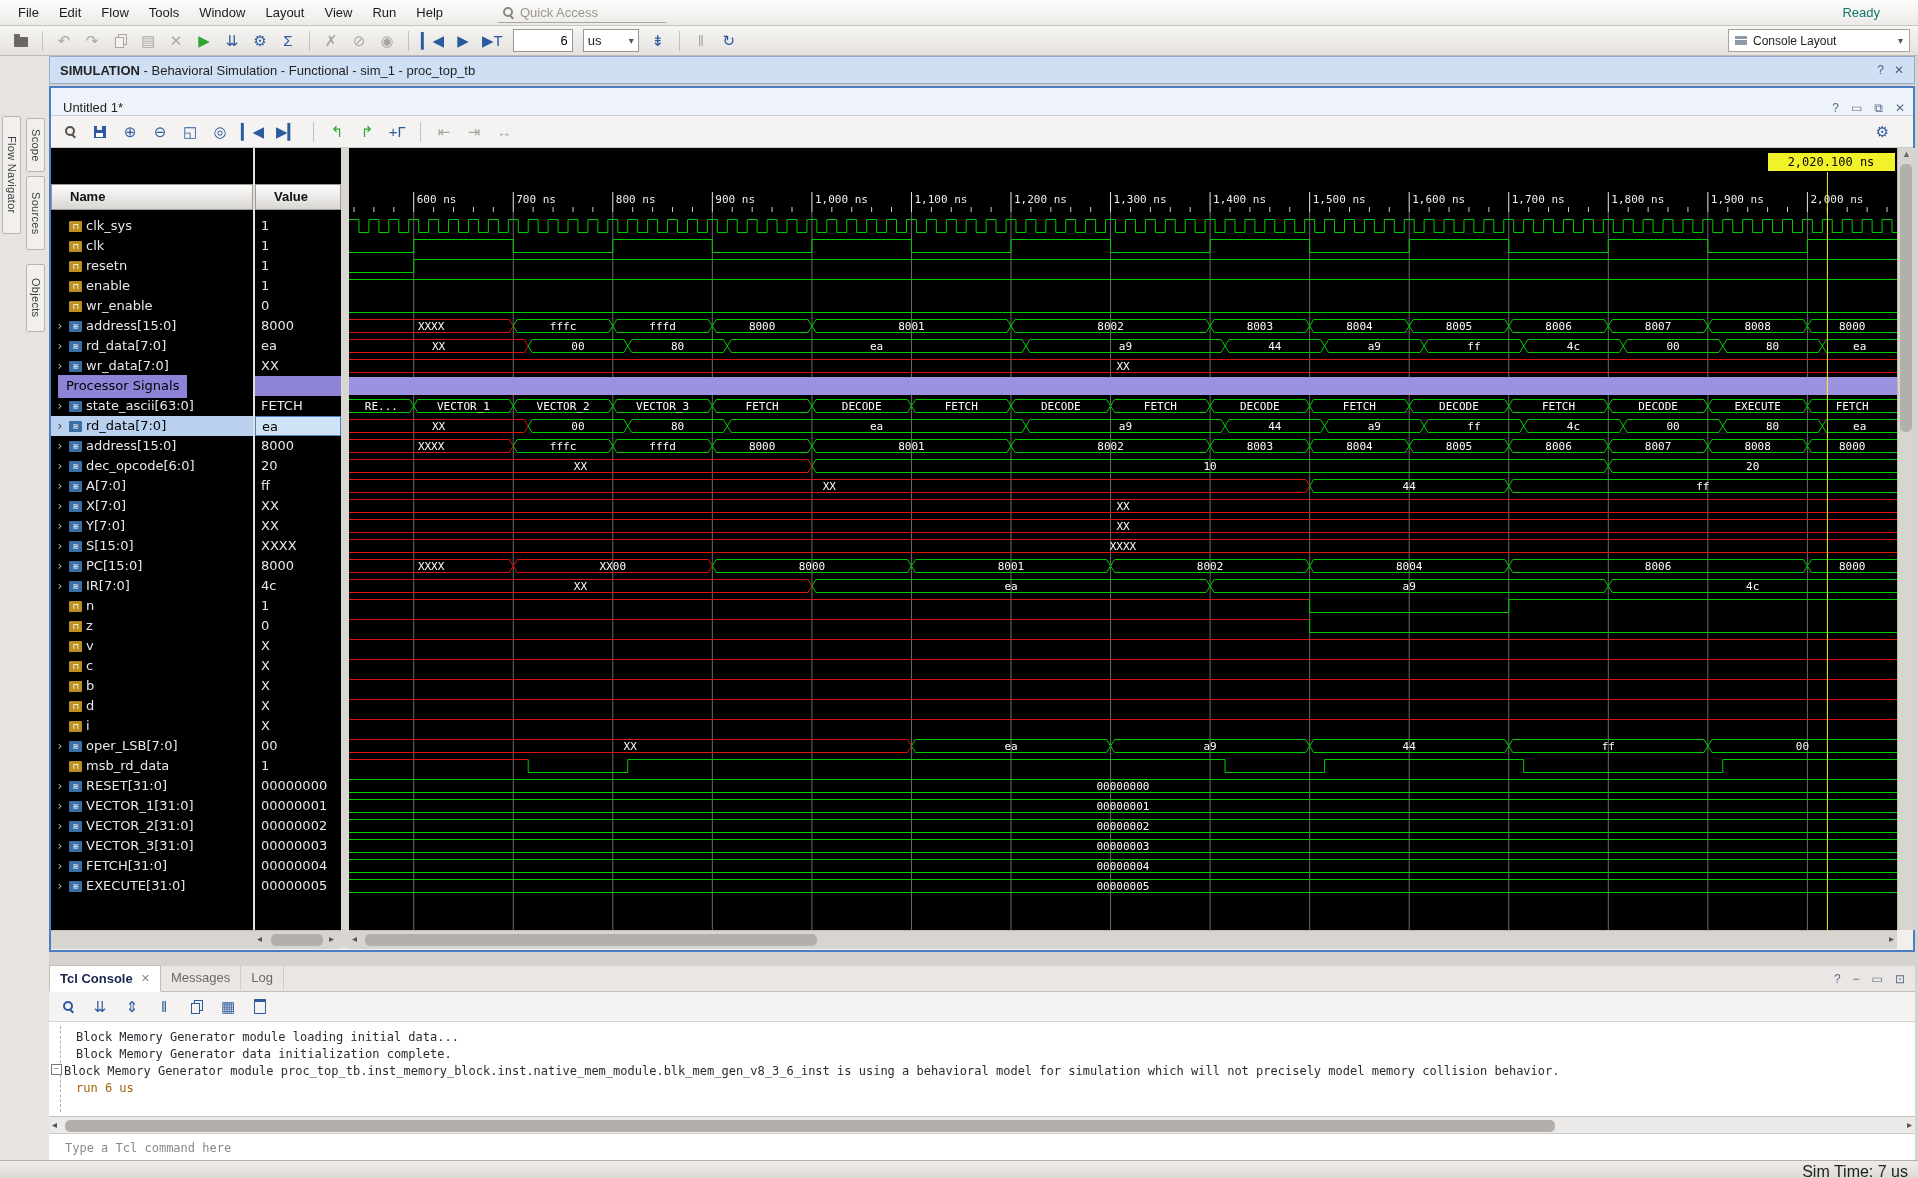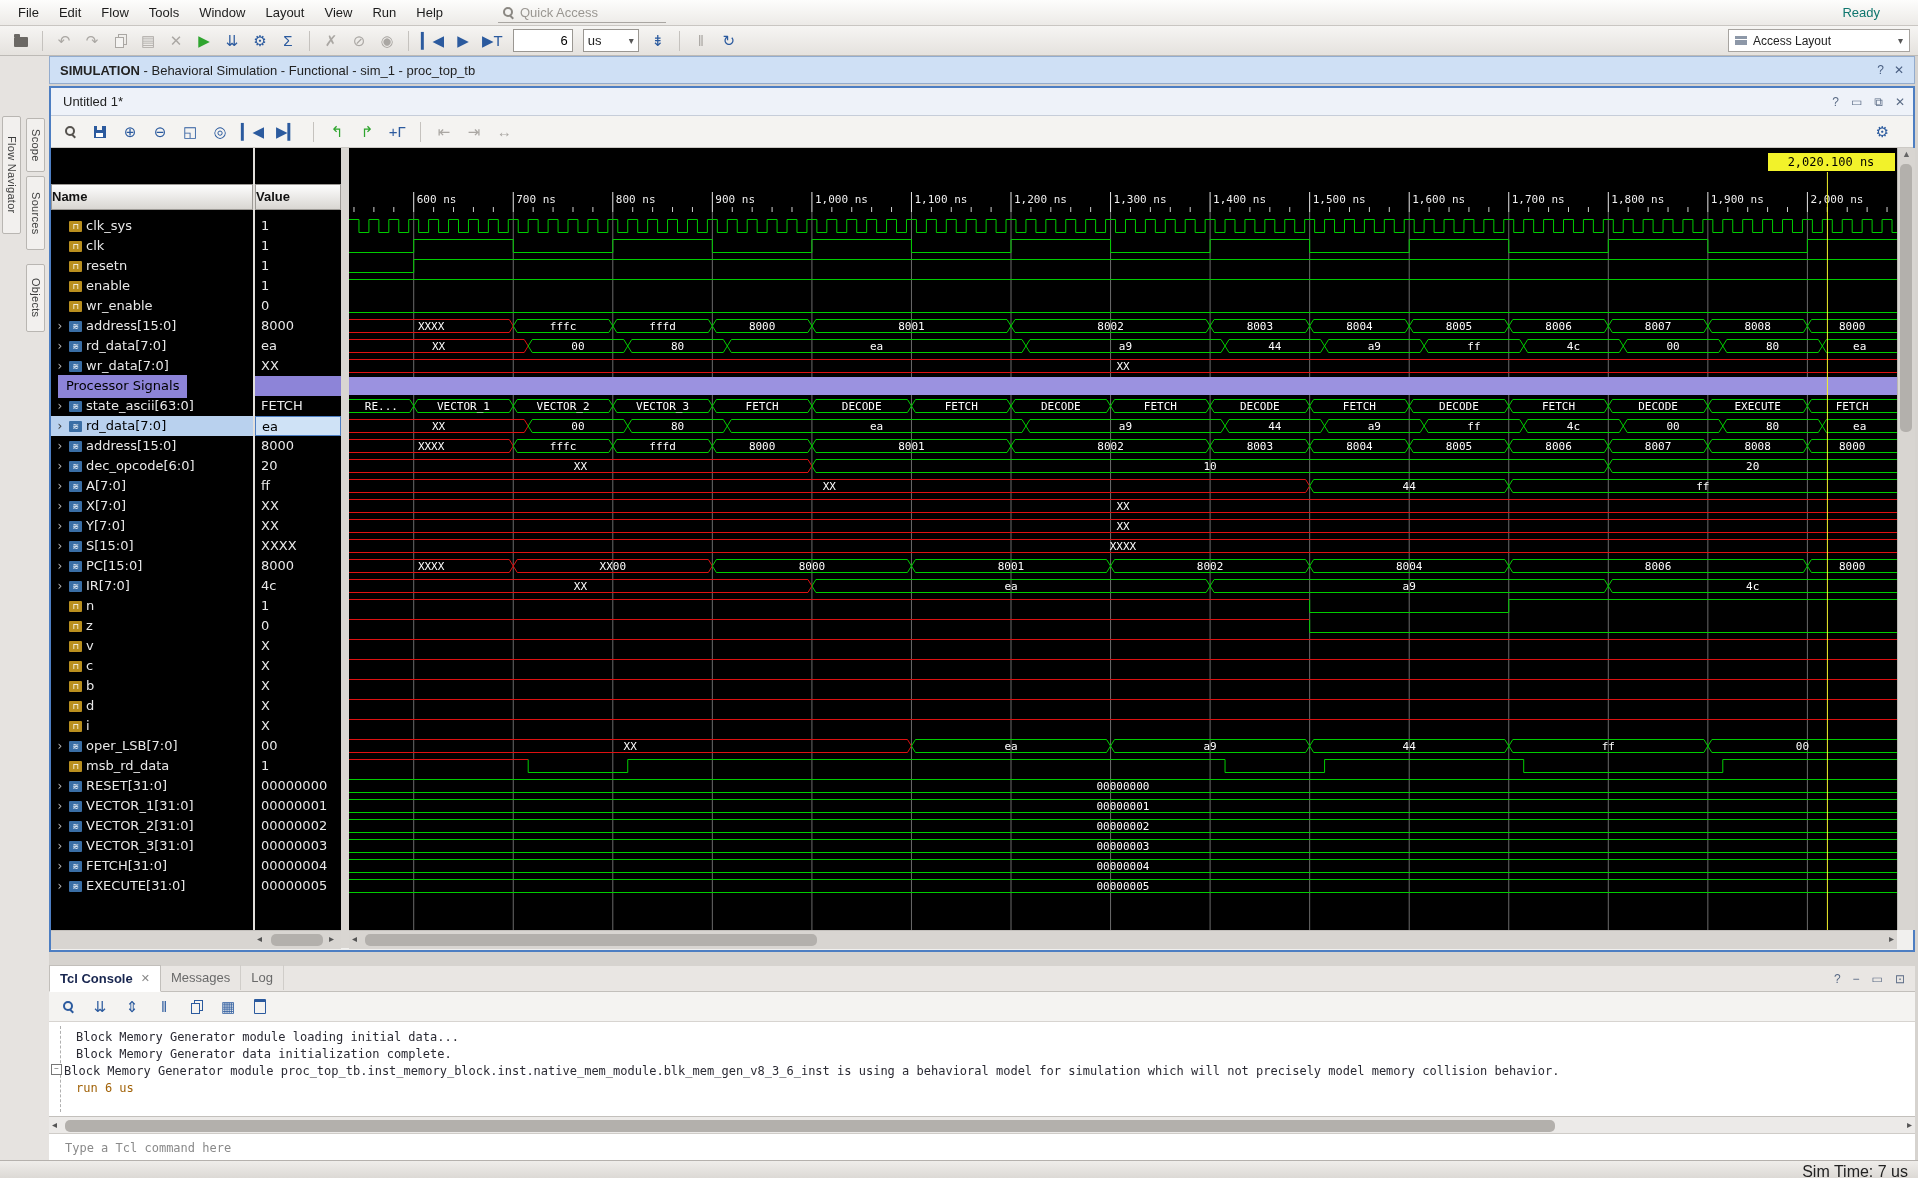--- a/index.html
+++ b/index.html
@@ -36,34 +36,34 @@
   #simbar .icons{margin-left:auto;margin-right:10px;color:#4a5f82;display:flex;gap:10px;font-size:12px}
 
   
   #leftstrip{left:0;top:56px;width:49px;height:1104px;background:#e6e3e0}
   .vtab{position:absolute;writing-mode:vertical-rl;background:#f2f0ee;border:1px solid #b9b6b2;border-radius:2px;
         font-size:11px;color:#3d3d3d;width:19px;box-sizing:border-box;text-align:center;padding:5px 2px;letter-spacing:.3px}
 
   
   #wavewin{left:49px;top:86px;width:1866px;height:866px;border:2px solid #4d7ec2;background:#f1f0ee;box-sizing:border-box}
   #wavetitle{left:51px;top:88px;width:1862px;height:28px;background:#eef2f9;border-bottom:1px solid #c6cdd9;
-             display:flex;align-items:center;padding-left:12px;box-sizing:border-box;color:#222}
+             display:flex;align-items:flex-end;padding-left:12px;box-sizing:border-box;color:#222}
   #wavetitle .icons{margin-left:auto;margin-right:8px;display:flex;gap:12px;color:#5a6b85;font-size:12px}
   #wavetools{left:51px;top:116px;width:1862px;height:32px;background:#f4f3f1;border-bottom:1px solid #ccc9c5;
              display:flex;align-items:center;gap:12px;padding-left:10px;box-sizing:border-box}
   #wavetools .gear-right{margin-left:auto;margin-right:24px;color:#2b5a9e;font-size:15px}
 
   
   #namepanel{left:51px;top:148px;width:202px;height:782px;background:#000;overflow:hidden}
   #colsep{left:253px;top:148px;width:2px;height:782px;background:#e3e0dc}
   #valuepanel{left:255px;top:148px;width:86px;height:782px;background:#000;overflow:hidden}
   #splitter{left:341px;top:148px;width:8px;height:800px;background:#d9d6d2}
   #canvas-area{left:349px;top:148px;width:1548px;height:782px;background:#000;overflow:hidden}
   .colhead{height:26px;background:linear-gradient(#fdfdfd,#d9d6d2);border:1px solid #9d9a96;box-sizing:border-box;
-           font-weight:bold;color:#111;line-height:24px;padding-left:0;position:absolute;width:100%}
+           font-weight:bold;color:#111;line-height:24px;padding-left:18px;position:absolute;width:100%}
   #nameheader{left:0;top:36px;width:202px}
   #valueheader{left:0;top:36px;width:86px}
   .nrow,.vrow{position:absolute;left:0;height:20px;line-height:20px;white-space:nowrap;color:#e8e8e8;
               font-family:"DejaVu Sans",sans-serif;font-size:13px;width:100%}
   .nrow{display:flex;align-items:center;gap:4px;padding-left:4px;box-sizing:border-box}
   .vrow{padding-left:6px;box-sizing:border-box}
   .expander{width:10px;color:#b5b5b5;font-size:12px;text-align:center}
   .sic{width:13px;height:11px;border-radius:1px;font-size:8px;line-height:11px;text-align:center;color:#fff;flex:0 0 13px}
   .sic.scalar{background:#b98f1f}
   .sic.bus{background:#3a6ea5}
@@ -164,21 +164,21 @@
         <span class="caret">▾</span>
       </span>
       <span class="tbtn st-blue">⇟</span>
       <span class="tb-sep"></span>
       <span class="tbtn st-disabled">‖</span>
       <span class="tbtn st-blue">↻</span>
     </span>
   </div>
 <div id="layoutbox" class="abs">
   <span class="gridglyph"></span>
-  <span style="font-size:12px">Access Layout</span>
+  <span style="font-size:12px">Console Layout</span>
   <span class="caret">▾</span>
 </div>
 
 <div id="leftstrip" class="abs">
     <div class="vtab" style="left: 2px; top: 60px; height: 118px;">Flow Navigator</div>
     <div class="vtab" style="left: 26px; top: 62px; height: 54px;">Scope</div>
     <div class="vtab" style="left: 26px; top: 120px; height: 74px;">Sources</div>
     <div class="vtab" style="left: 26px; top: 208px; height: 68px;">Objects</div>
   </div>
 

